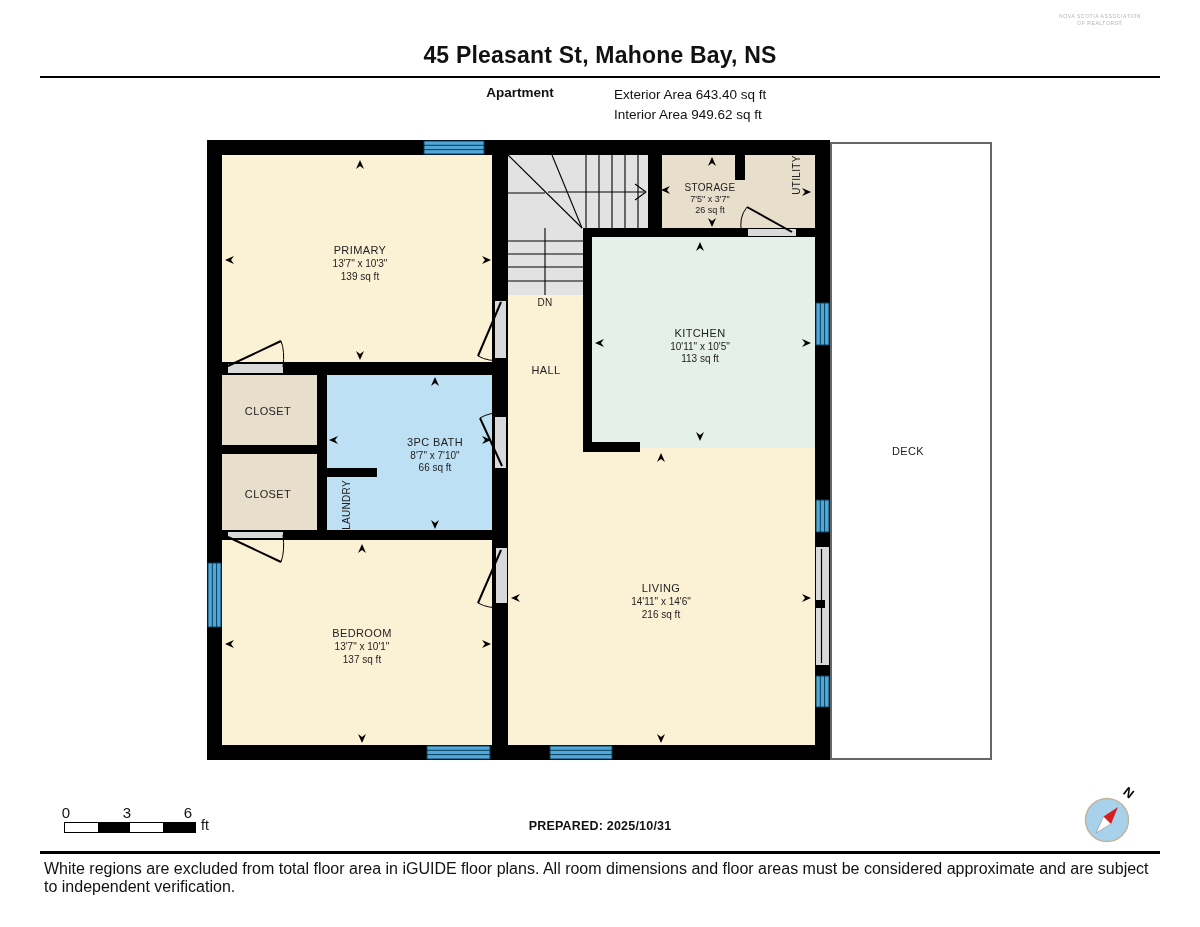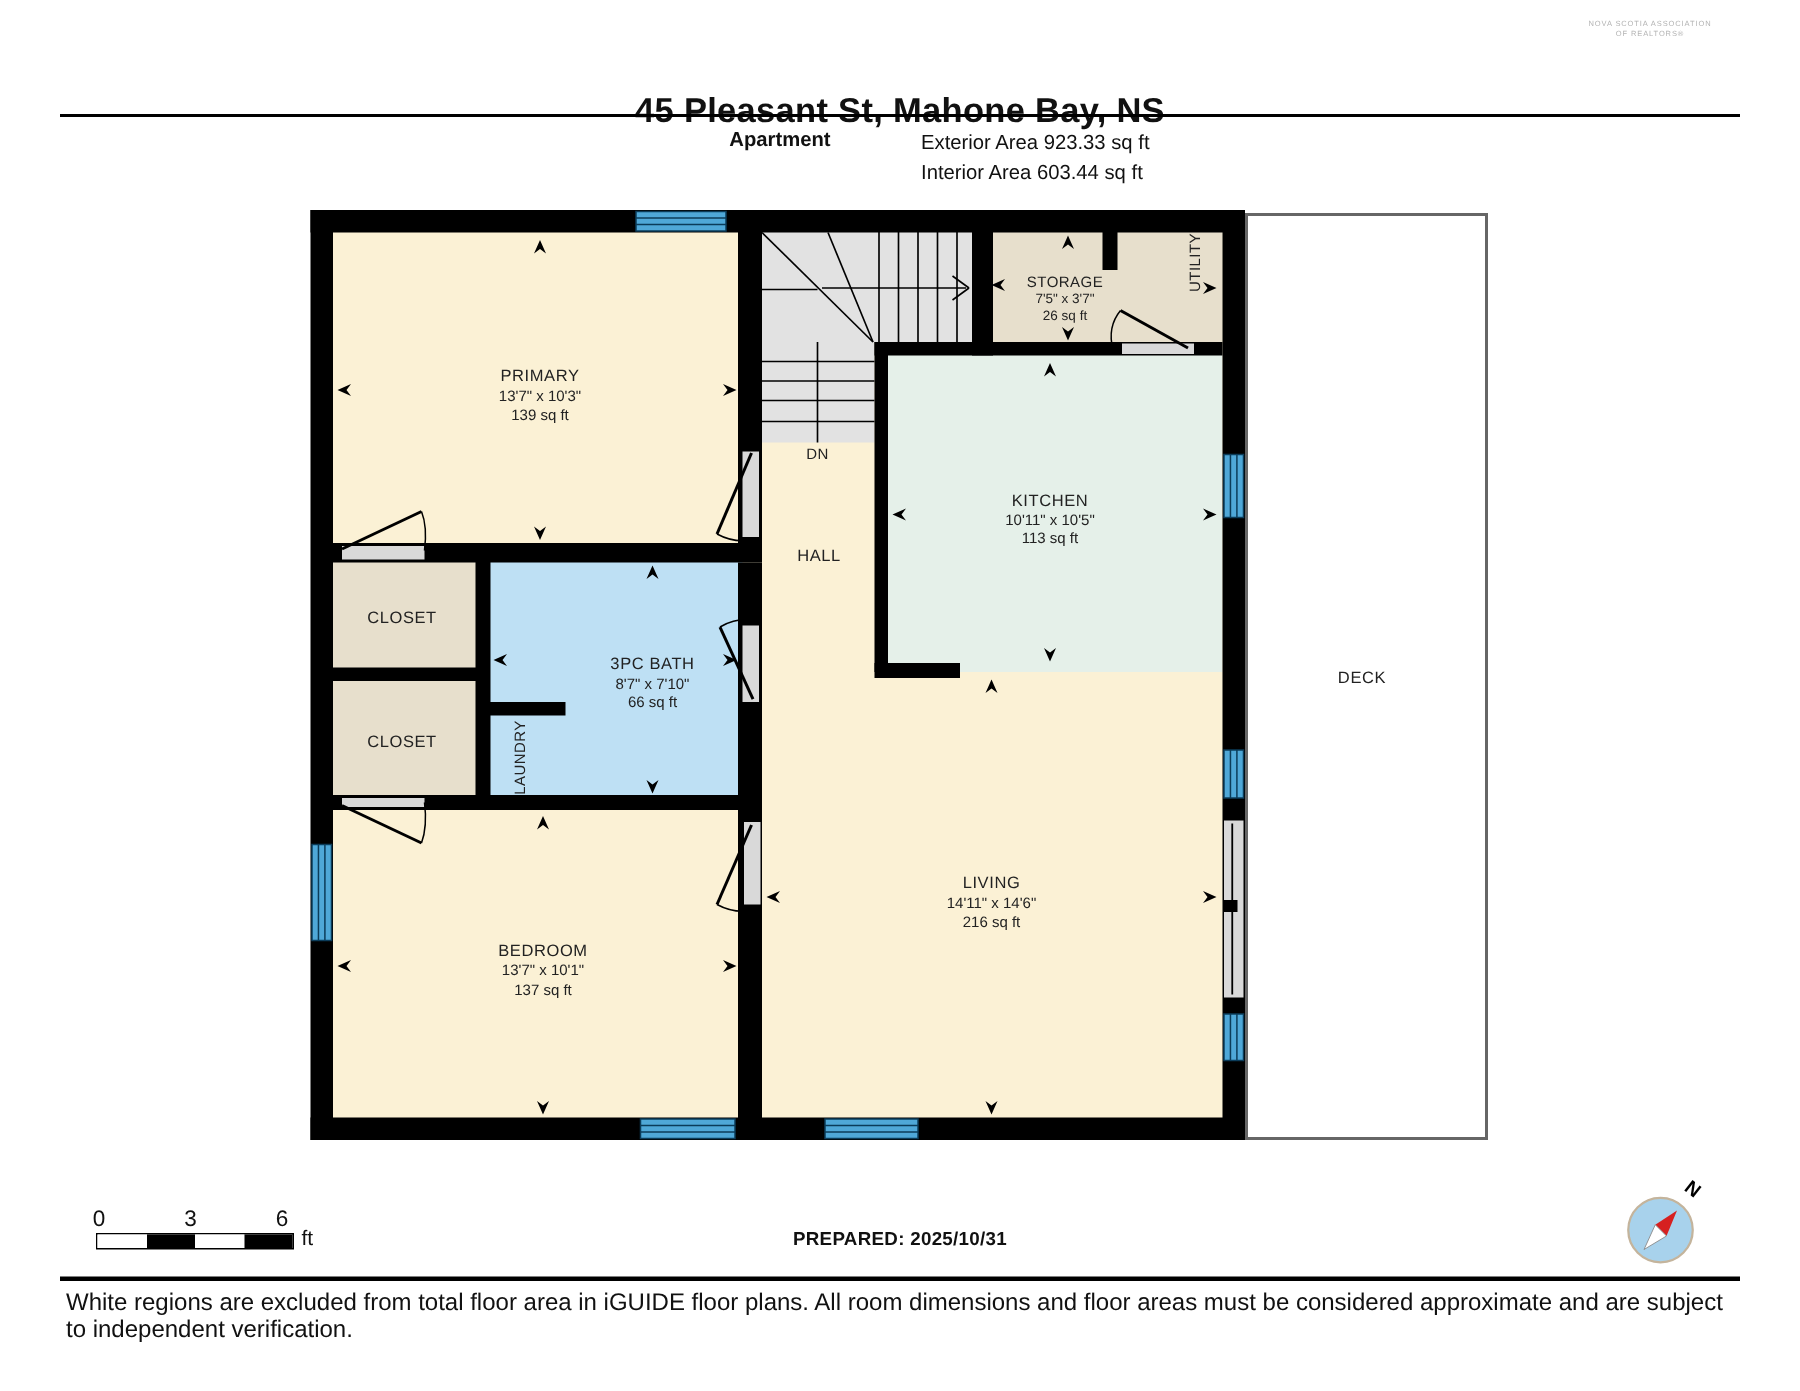--- a/index.html
+++ b/index.html
@@ -1,18 +1,18 @@
 <!DOCTYPE html>
 <html><head>
 <meta charset="utf-8">
 <style>
   html,body{margin:0;padding:0;background:#fff;}
   body{width:1200px;height:927px;position:relative;font-family:"Liberation Sans",sans-serif;color:#111;overflow:hidden;}
   .abs{position:absolute;}
-  .title{top:42px;left:0;width:1200px;text-align:center;font-size:23px;font-weight:bold;letter-spacing:.2px;margin-top:18px;}
+  .title{top:42px;left:0;width:1200px;text-align:center;font-size:23px;font-weight:bold;letter-spacing:.2px;}
   .header-rule{top:76px;left:40px;width:1120px;height:2px;background:#000;}
   .floor-label{top:85px;left:440px;width:160px;text-align:center;font-size:13.5px;font-weight:bold;}
   .area-lines{top:85px;left:614px;font-size:13.5px;line-height:20px;}
   .logo{top:12px;right:20px;width:160px;text-align:center;color:#b3b3b3;}
   .logo-row{display:flex;align-items:flex-end;justify-content:center;font-size:30px;font-weight:500;letter-spacing:-.5px;line-height:30px;}
   .logo-sub{font-size:5px;letter-spacing:.6px;line-height:6px;margin-top:1px;}
   .plan-svg{top:135px;left:200px;}
   .scale-nums{top:804px;left:0;font-size:15px;}
   .scale-num{position:absolute;width:20px;text-align:center;}
   .scale-bar{top:822px;left:64px;width:130px;height:9px;border:1px solid #000;display:flex;}
@@ -28,22 +28,22 @@
   .rdim{font-size:10px;}
   .rsmall{font-size:10px;letter-spacing:.3px;}
 </style>
 </head>
 <body>
 
 <div class="abs title">45 Pleasant St, Mahone Bay, NS</div>
 <div class="abs header-rule"></div>
 <div class="abs floor-label">Apartment</div>
 <div class="abs area-lines">
-  <div>Exterior Area 923.33 sq ft</div>
-  <div>Interior Area 603.44 sq ft</div>
+  <div>Exterior Area 643.40 sq ft</div>
+  <div>Interior Area 949.62 sq ft</div>
 </div>
 
 <div class="abs logo">
   <div class="logo-sub">NOVA SCOTIA ASSOCIATION</div>
   <div class="logo-sub">OF REALTORS®</div>
 </div>
 
 <svg class="abs plan-svg" width="800" height="635" viewBox="200 135 800 635">
 
   <rect x="831" y="143" width="160" height="616" fill="#ffffff" stroke="#666" stroke-width="2"></rect>

